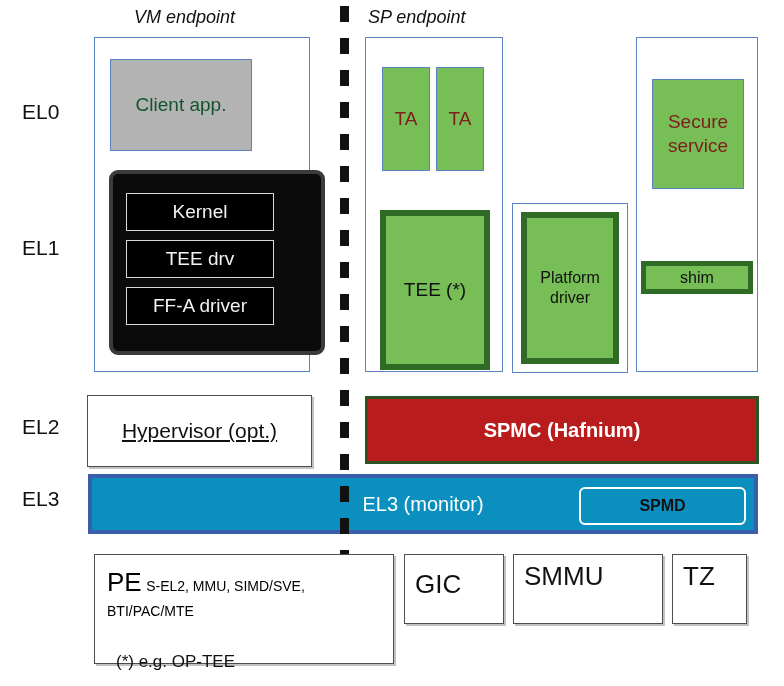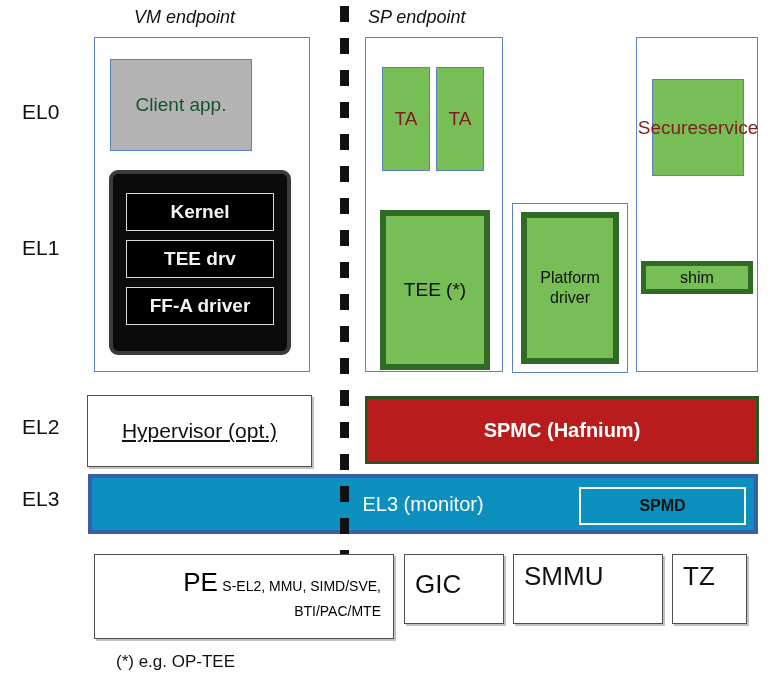--- a/index.html
+++ b/index.html
@@ -57,21 +57,21 @@
 
 <div class="abs el-label" style="left:22px;top:100px;">EL0</div>
 <div class="abs el-label" style="left:22px;top:236px;">EL1</div>
 <div class="abs el-label" style="left:22px;top:415px;">EL2</div>
 <div class="abs el-label" style="left:22px;top:487px;">EL3</div>
 
 <div class="abs blue-box" style="left:94px;top:37px;width:216px;height:335px;"></div>
 
 <div class="abs gray-box ctr" style="left:110px;top:59px;width:142px;height:92px;">Client app.</div>
 
-<div class="abs black-outer" style="left:109px;top:170px;width:182px;height:185px;font-weight:bold;">
+<div class="abs black-outer" style="left:109px;top:170px;width:216px;height:185px;">
   <div class="black-item ctr abs" style="left:13px;top:19px;width:148px;height:38px;">Kernel</div>
   <div class="black-item ctr abs" style="left:13px;top:66px;width:148px;height:38px;">TEE drv</div>
   <div class="black-item ctr abs" style="left:13px;top:113px;width:148px;height:38px;">FF-A driver</div>
 </div>
 
 <div class="abs blue-box" style="left:365px;top:37px;width:138px;height:335px;"></div>
 
 <div class="abs green-thin ctr" style="left:382px;top:67px;width:48px;height:104px;">TA</div>
 <div class="abs green-thin ctr" style="left:436px;top:67px;width:48px;height:104px;">TA</div>
 
@@ -79,50 +79,50 @@
 
 <div class="abs blue-box" style="left:512px;top:203px;width:116px;height:170px;"></div>
 
 <div class="abs green-thick ctr" style="left:521px;top:212px;width:98px;height:152px;flex-direction:column;line-height:1.25;font-size:16px;">
   <span>Platform</span>
   <span>driver</span>
 </div>
 
 <div class="abs blue-box" style="left:636px;top:37px;width:122px;height:335px;"></div>
 
-<div class="abs green-thin ctr" style="left:652px;top:79px;width:92px;height:97px;flex-direction:row;line-height:1.25;">
+<div class="abs green-thin ctr" style="left:652px;top:79px;width:92px;height:110px;flex-direction:column;line-height:1.25;">
   <span>Secure</span>
   <span>service</span>
 </div>
 
 <div class="abs green-thick small ctr" style="left:641px;top:261px;width:112px;height:33px;">shim</div>
 
 <div class="abs hw-box ctr" style="left:87px;top:395px;width:225px;height:72px;">
   <span class="hyper-txt">
     <span class="spell und">Hypervisor (opt.)</span>
   </span>
 </div>
 
 <div class="abs spmc ctr" style="left:365px;top:396px;width:394px;height:68px;">
   <span class="spell">SPMC (Hafnium)</span>
 </div>
 
 <div class="abs el3bar" style="left:88px;top:474px;width:670px;height:60px;">
   <div class="abs ctr" style="left:0;top:0;width:100%;height:100%;">
     <span>EL3 (monitor)</span>
   </div>
-  <div class="abs spmd ctr" style="left:487px;top:9px;width:167px;height:38px;">
+  <div class="abs spmd ctr" style="left:487px;top:9px;width:167px;height:38px;border-radius:6px;">
     <span class="spell">SPMD</span>
   </div>
 </div>
 
 <div class="abs" style="left:340px;top:6px;width:9px;height:550px;
             background:repeating-linear-gradient(to bottom,#111 0 16px,transparent 16px 32px);"></div>
 
-<div class="abs hw-box" style="left:94px;top:554px;width:300px;height:85px;padding:10px 12px 0 12px;text-align:right;">
+<div class="abs hw-box" style="left:94px;top:554px;width:300px;height:110px;padding:10px 12px 0 12px;">
   <div style="line-height:1.35;">
     <span class="pe-big">PE</span>
     <span class="pe-small">S-EL2, MMU, SIMD/SVE,</span><br>
     <span class="pe-small spell">BTI/PAC/MTE</span>
   </div>
 </div>
 
 <div class="abs hw-box" style="left:404px;top:554px;width:100px;height:70px;padding:14px 0 0 10px;">
   <span class="hw-txt spell">GIC</span>
 </div>

